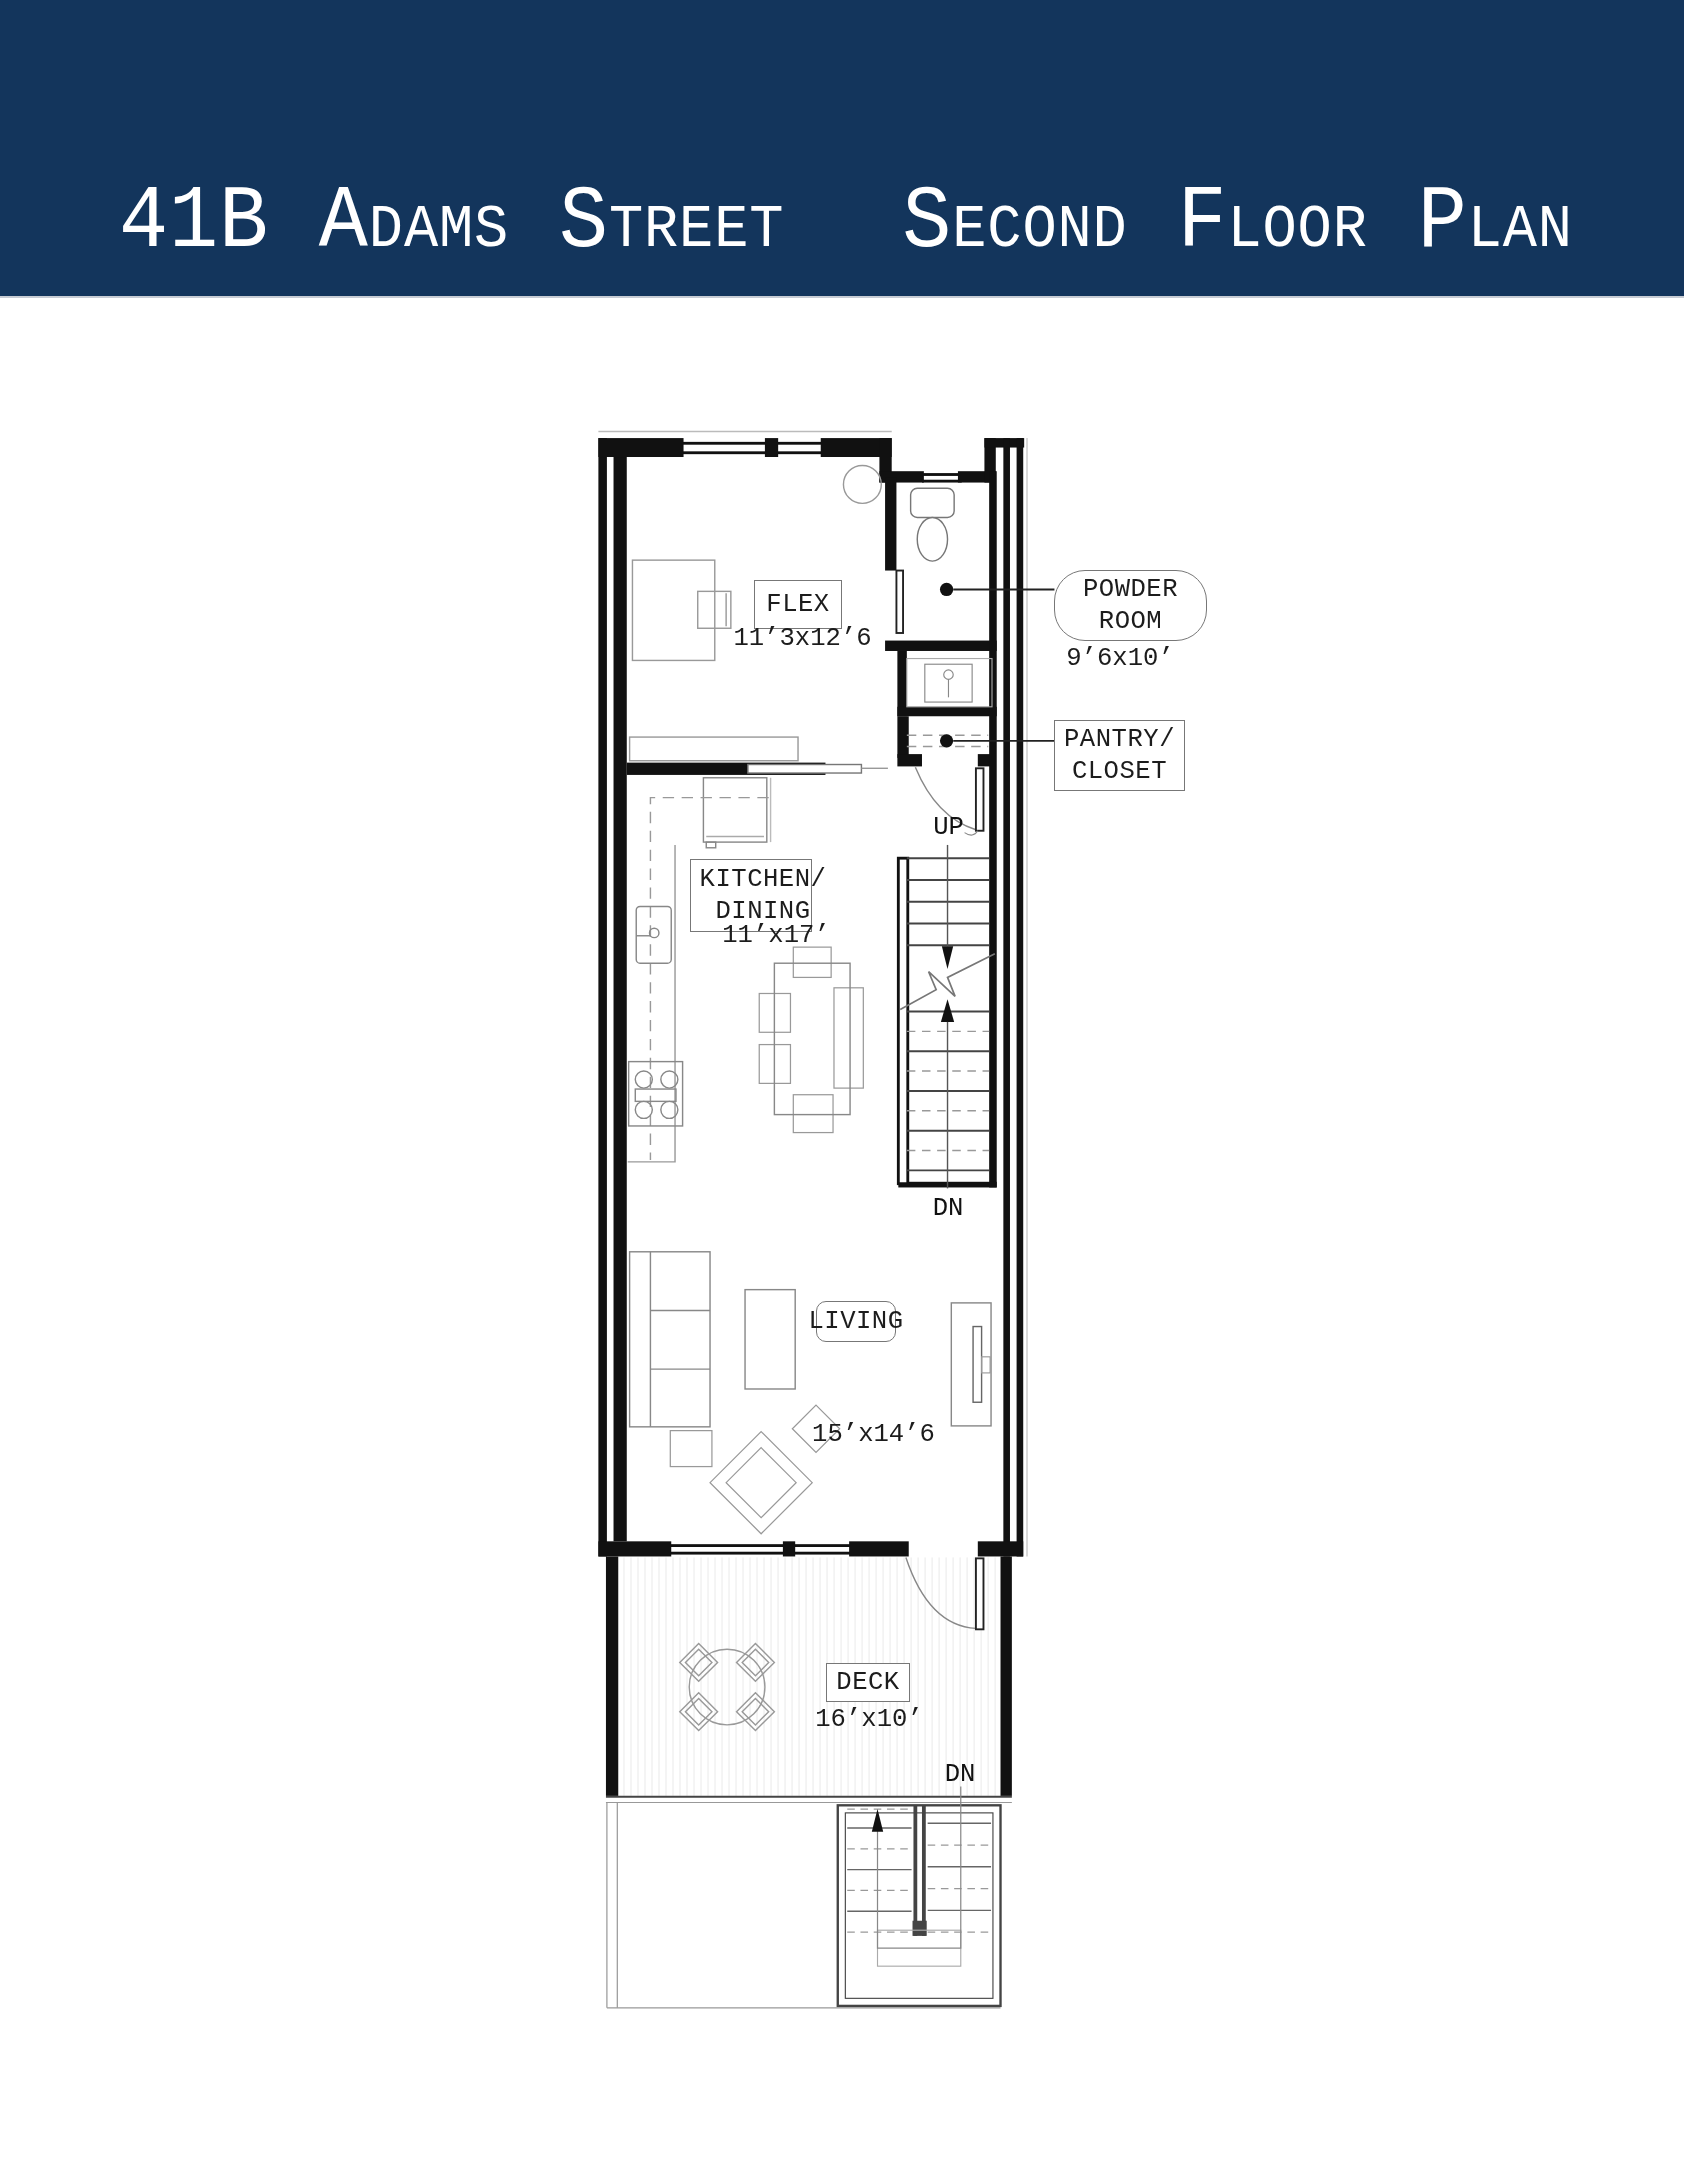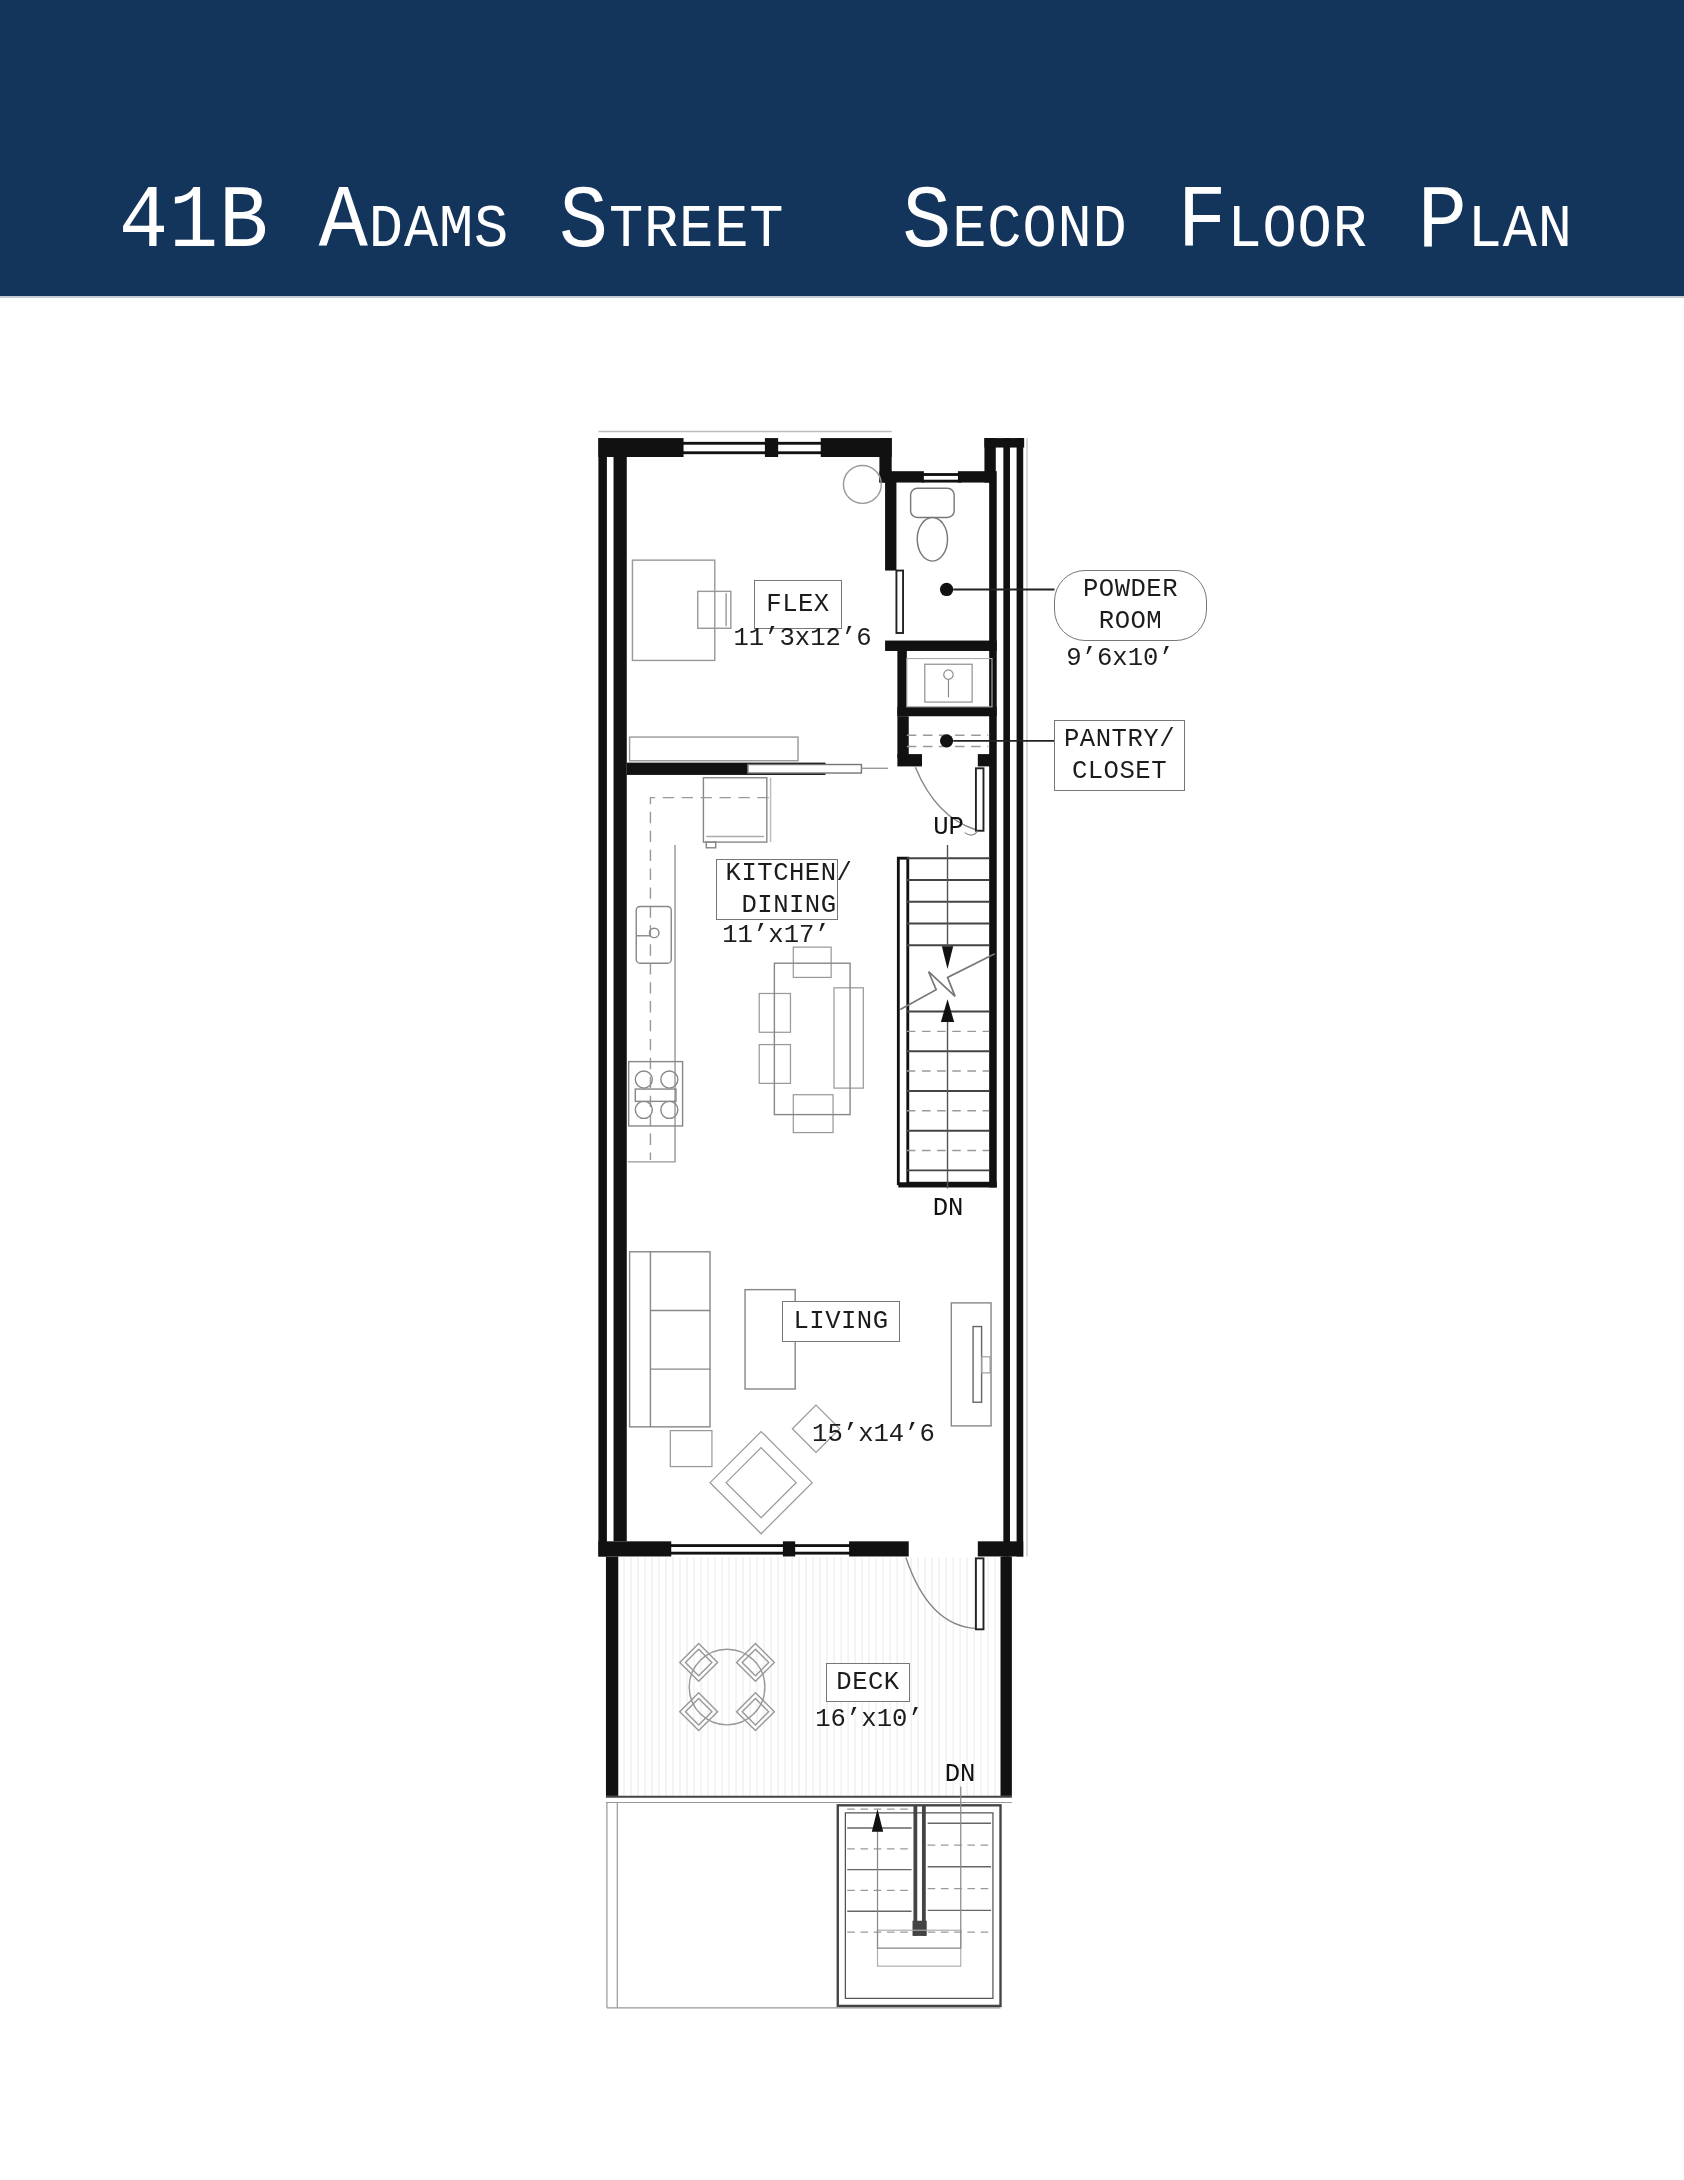--- a/index.html
+++ b/index.html
@@ -254,25 +254,25 @@
       </g>
       <rect x="927" y="2040" width="88" height="38" fill="none" stroke="#aaa" stroke-width="1.2"></rect>
       <path d="M927,1934 V2059 H1015 V1888" fill="none" stroke="#888" stroke-width="1.3"></path>
       <polygon points="921,1936 933,1936 927,1912" fill="#111"></polygon>
     </g>
   </svg>
 
   <div class="rlabel" style="left:754px;top:580px;width:88px;height:49px;">FLEX</div>
   <div class="dim" style="left:727px;top:624px;width:151px;">11’3x12’6</div>
 
-  <div class="rlabel" style="left:716px;top:859px;width:122px;height:61px;padding-left:24px;">KITCHEN/
+  <div class="rlabel" style="left:690px;top:859px;width:122px;height:73px;padding-left:24px;">KITCHEN/
 DINING</div>
   <div class="dim" style="left:710px;top:921px;width:132px;">11’x17’</div>
 
-  <div class="rlabel" style="left:782px;top:1301px;width:118px;height:41px;">LIVING</div>
+  <div class="rlabel" style="left:816px;top:1301px;width:80px;height:41px;border-radius:10px;">LIVING</div>
   <div class="dim" style="left:800px;top:1420px;width:147px;">15’x14’6</div>
 
   <div class="rlabel" style="left:826px;top:1663px;width:84px;height:39px;">DECK</div>
   <div class="dim" style="left:798px;top:1705px;width:142px;">16’x10’</div>
 
   <div class="rlabel" style="left:1054px;top:570px;width:153px;height:71px;border-radius:31px;">POWDER
 ROOM</div>
   <div class="dim" style="left:1055px;top:644px;width:130px;">9’6x10’</div>
 
   <div class="rlabel" style="left:1054px;top:720px;width:131px;height:71px;">PANTRY/

